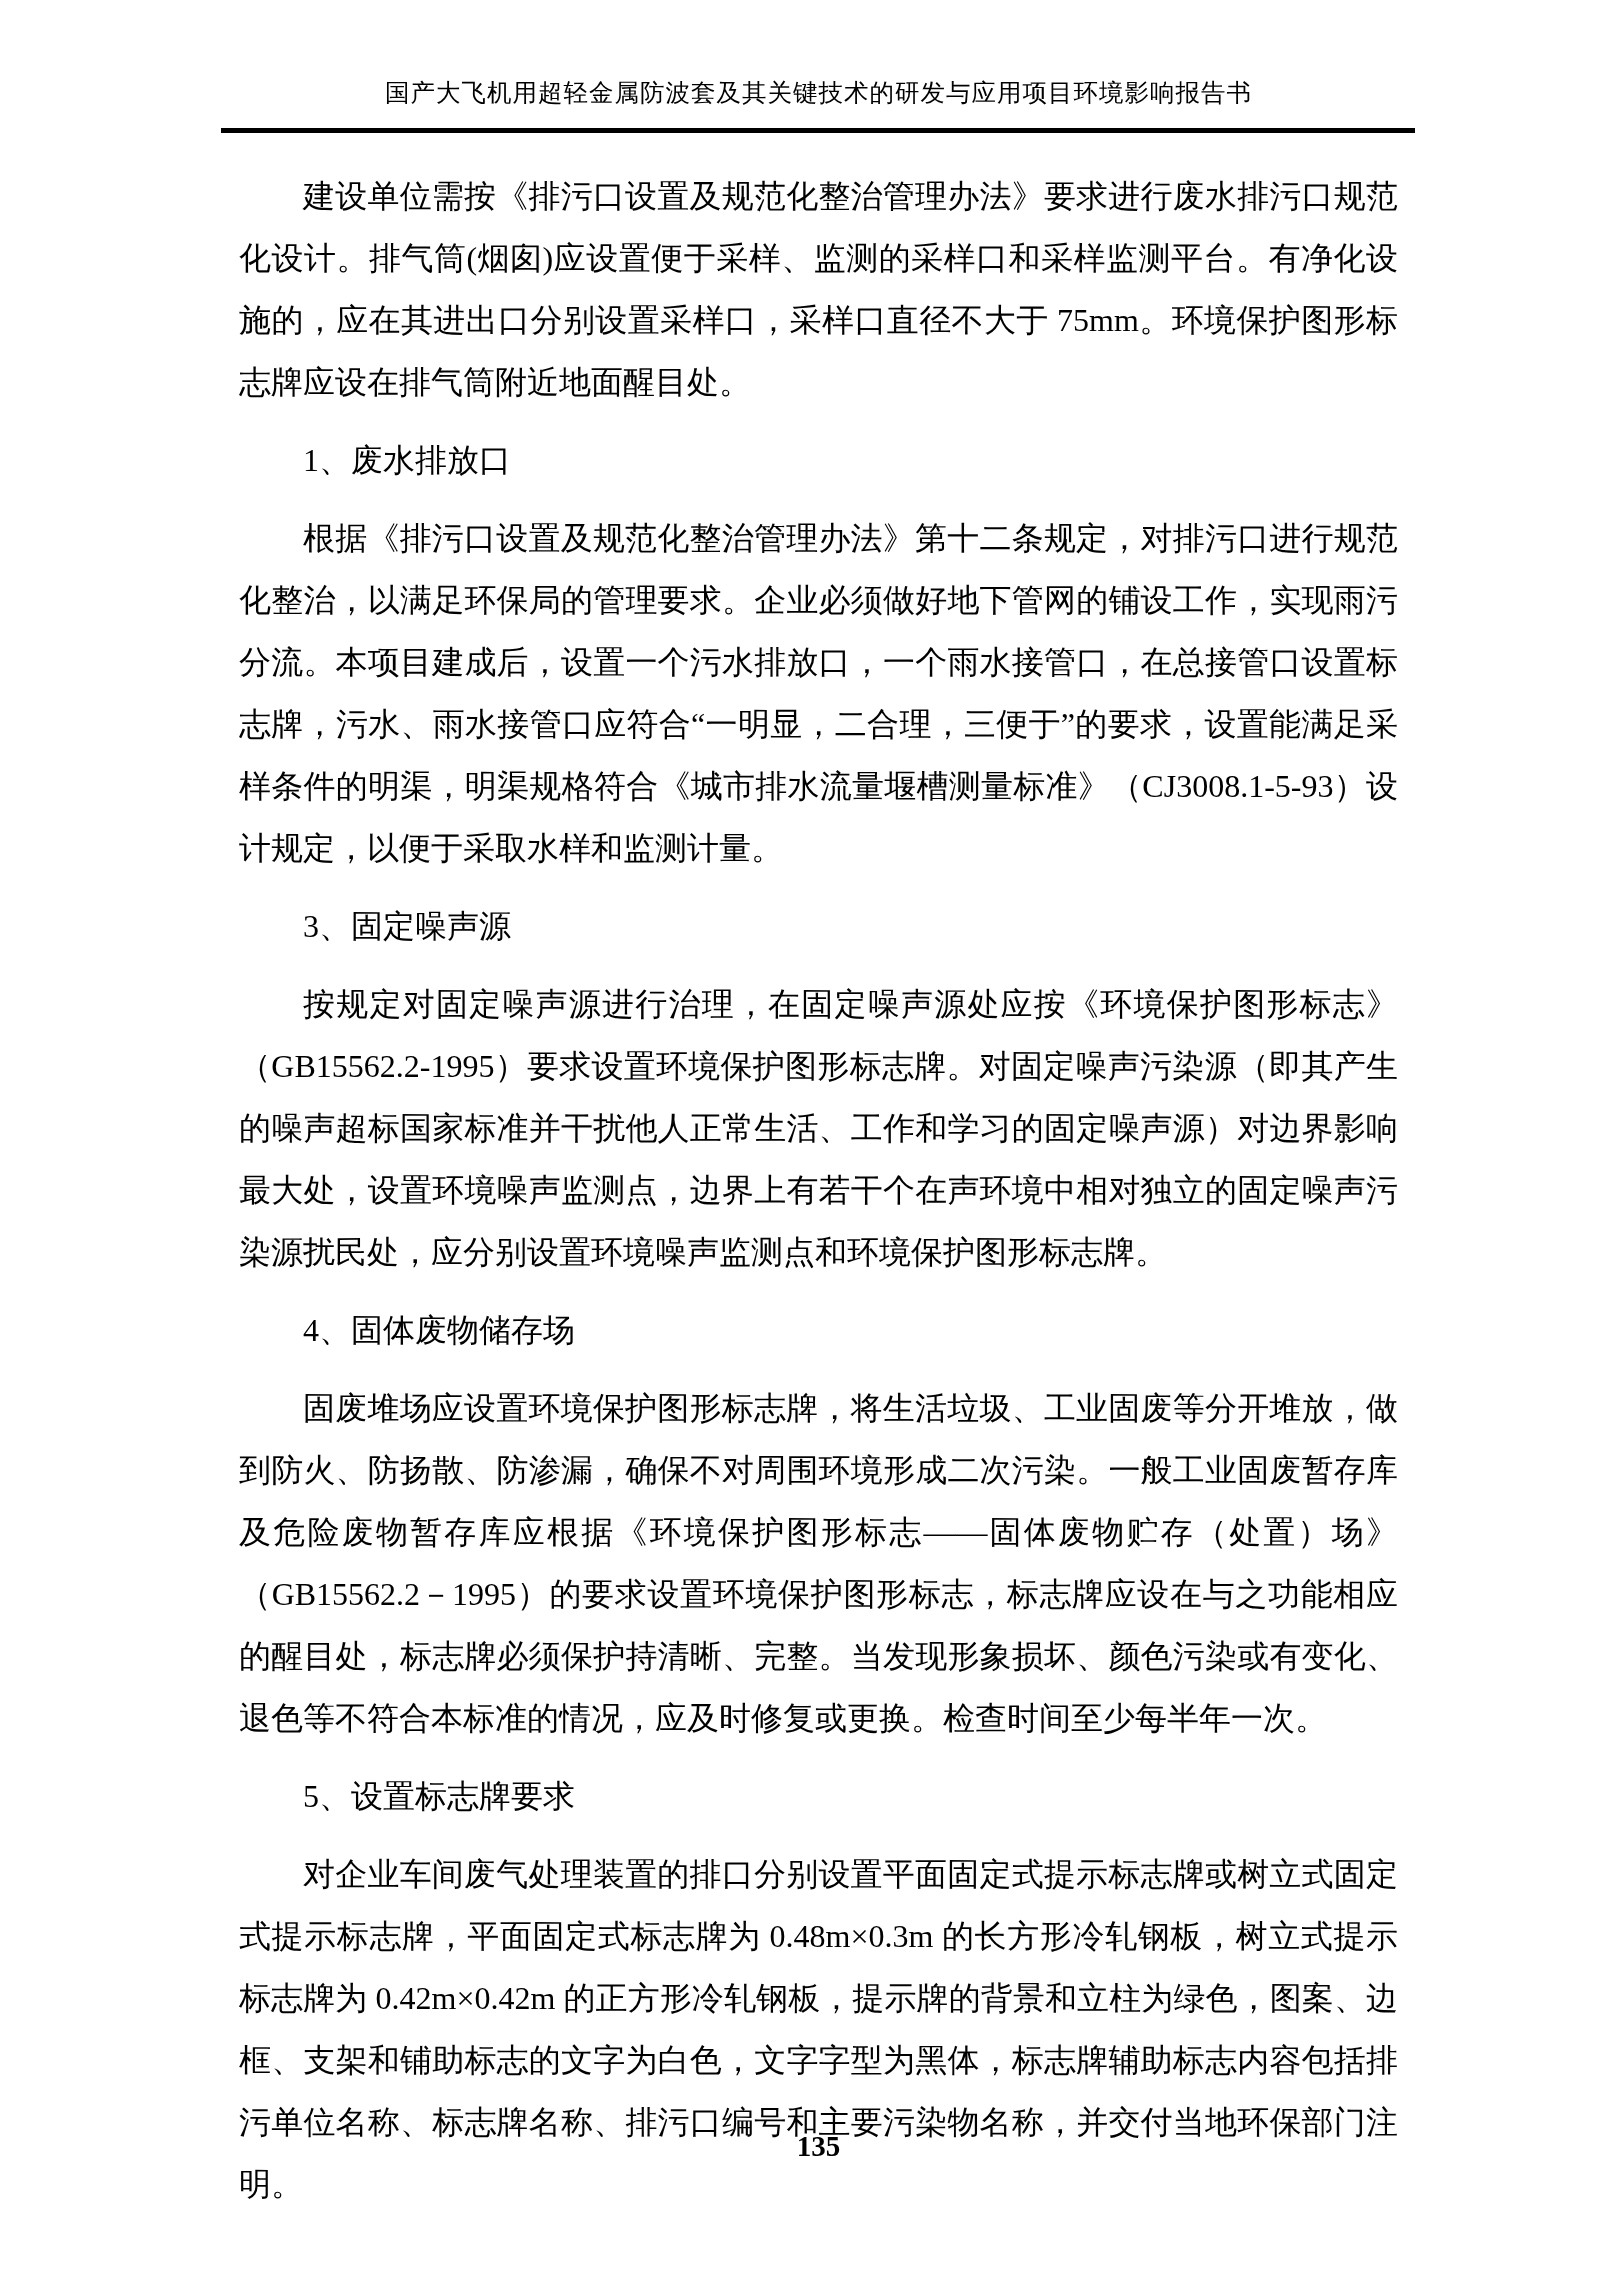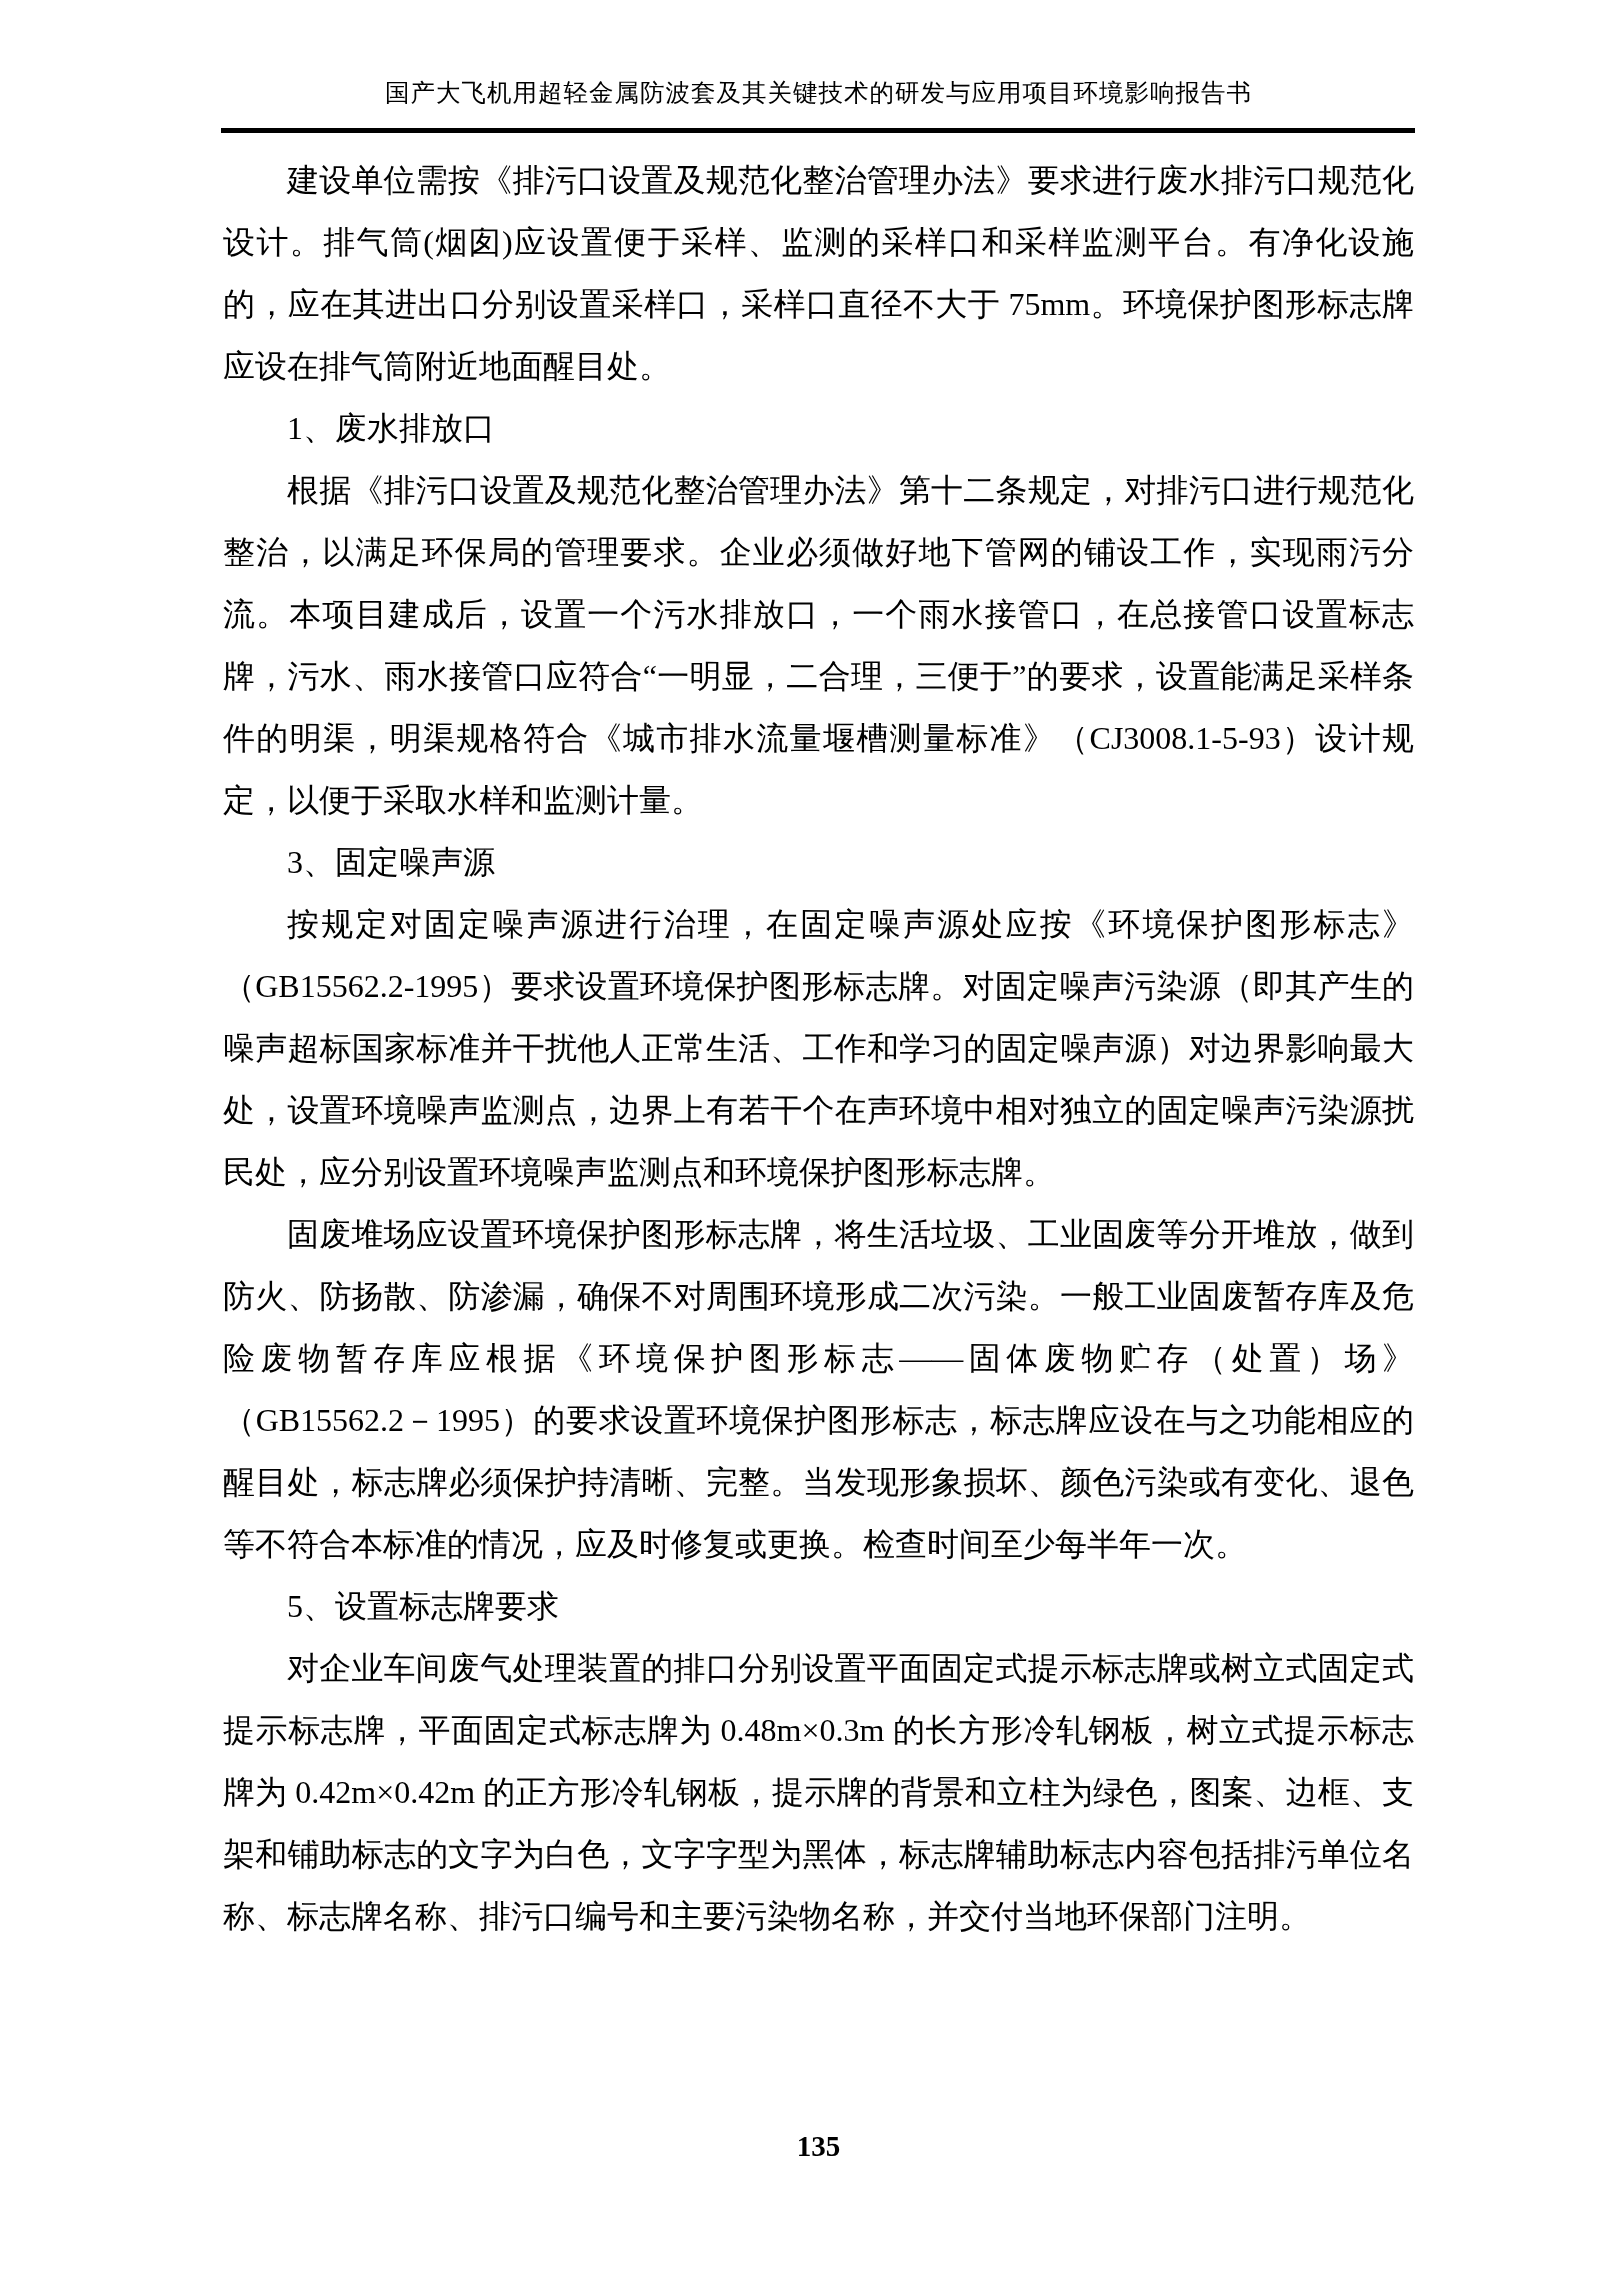--- a/index.html
+++ b/index.html
@@ -34,21 +34,21 @@
     background: #000000;
   }
   .doc-content {
     position: absolute;
     top: 149px;
     left: 223px;
     width: 1191px;
     font-size: 32px;
   }
   .doc-content p {
-    margin: 0;
+    margin: 16px;
     padding: 0;
     line-height: 62px;
     text-indent: 2em;
     text-align: justify;
     text-justify: inter-ideograph;
   }
   .doc-content p.heading {
     text-align: left;
   }
   .page-number {
@@ -70,19 +70,20 @@
 </header>
 
 <div class="header-rule"></div>
 
 <main class="doc-content" id="doc-content">
     <p class="body">建设单位需按《排污口设置及规范化整治管理办法》要求进行废水排污口规范化设计。排气筒(烟囱)应设置便于采样、监测的采样口和采样监测平台。有净化设施的，应在其进出口分别设置采样口，采样口直径不大于 75mm。环境保护图形标志牌应设在排气筒附近地面醒目处。</p>
     <p class="heading">1、废水排放口</p>
     <p class="body">根据《排污口设置及规范化整治管理办法》第十二条规定，对排污口进行规范化整治，以满足环保局的管理要求。企业必须做好地下管网的铺设工作，实现雨污分流。本项目建成后，设置一个污水排放口，一个雨水接管口，在总接管口设置标志牌，污水、雨水接管口应符合“一明显，二合理，三便于”的要求，设置能满足采样条件的明渠，明渠规格符合《城市排水流量堰槽测量标准》（CJ3008.1-5-93）设计规定，以便于采取水样和监测计量。</p>
     <p class="heading">3、固定噪声源</p>
     <p class="body">按规定对固定噪声源进行治理，在固定噪声源处应按《环境保护图形标志》（GB15562.2-1995）要求设置环境保护图形标志牌。对固定噪声污染源（即其产生的噪声超标国家标准并干扰他人正常生活、工作和学习的固定噪声源）对边界影响最大处，设置环境噪声监测点，边界上有若干个在声环境中相对独立的固定噪声污染源扰民处，应分别设置环境噪声监测点和环境保护图形标志牌。</p>
+    <p class="heading">4、固体废物储存场</p>
     <p class="body">固废堆场应设置环境保护图形标志牌，将生活垃圾、工业固废等分开堆放，做到防火、防扬散、防渗漏，确保不对周围环境形成二次污染。一般工业固废暂存库及危险废物暂存库应根据《环境保护图形标志——固体废物贮存（处置）场》（GB15562.2－1995）的要求设置环境保护图形标志，标志牌应设在与之功能相应的醒目处，标志牌必须保护持清晰、完整。当发现形象损坏、颜色污染或有变化、退色等不符合本标准的情况，应及时修复或更换。检查时间至少每半年一次。</p>
     <p class="heading">5、设置标志牌要求</p>
     <p class="body">对企业车间废气处理装置的排口分别设置平面固定式提示标志牌或树立式固定式提示标志牌，平面固定式标志牌为 0.48m×0.3m 的长方形冷轧钢板，树立式提示标志牌为 0.42m×0.42m 的正方形冷轧钢板，提示牌的背景和立柱为绿色，图案、边框、支架和铺助标志的文字为白色，文字字型为黑体，标志牌辅助标志内容包括排污单位名称、标志牌名称、排污口编号和主要污染物名称，并交付当地环保部门注明。</p>
   </main>
 
 <footer class="page-number">135</footer>
 
 
 </body></html>

